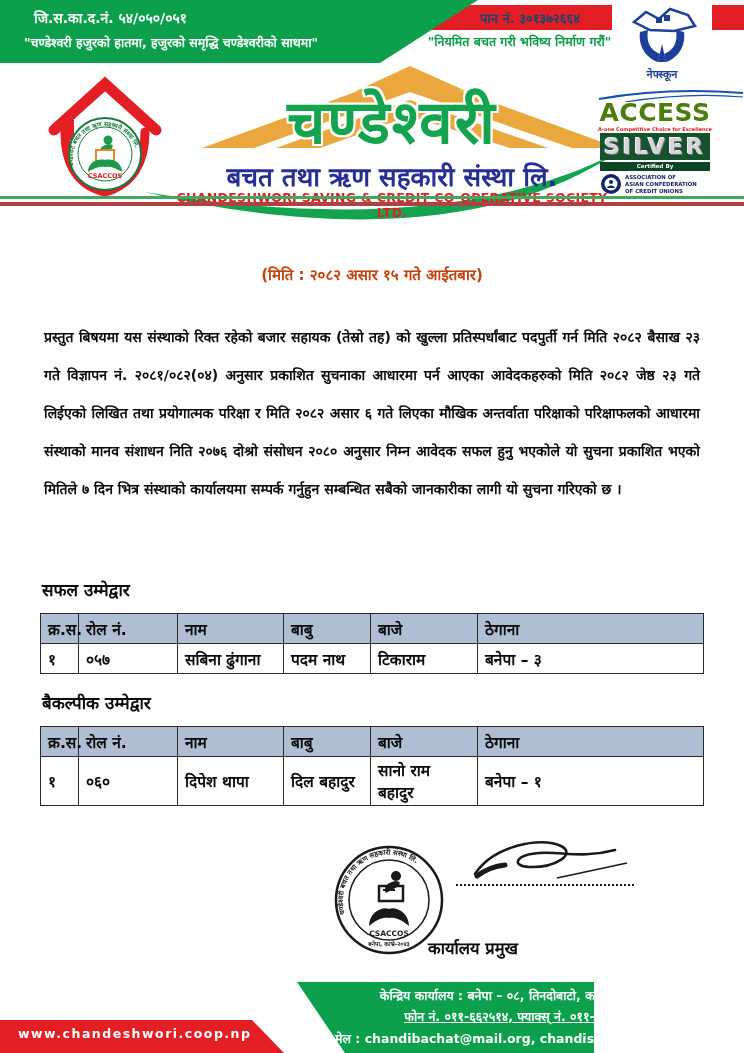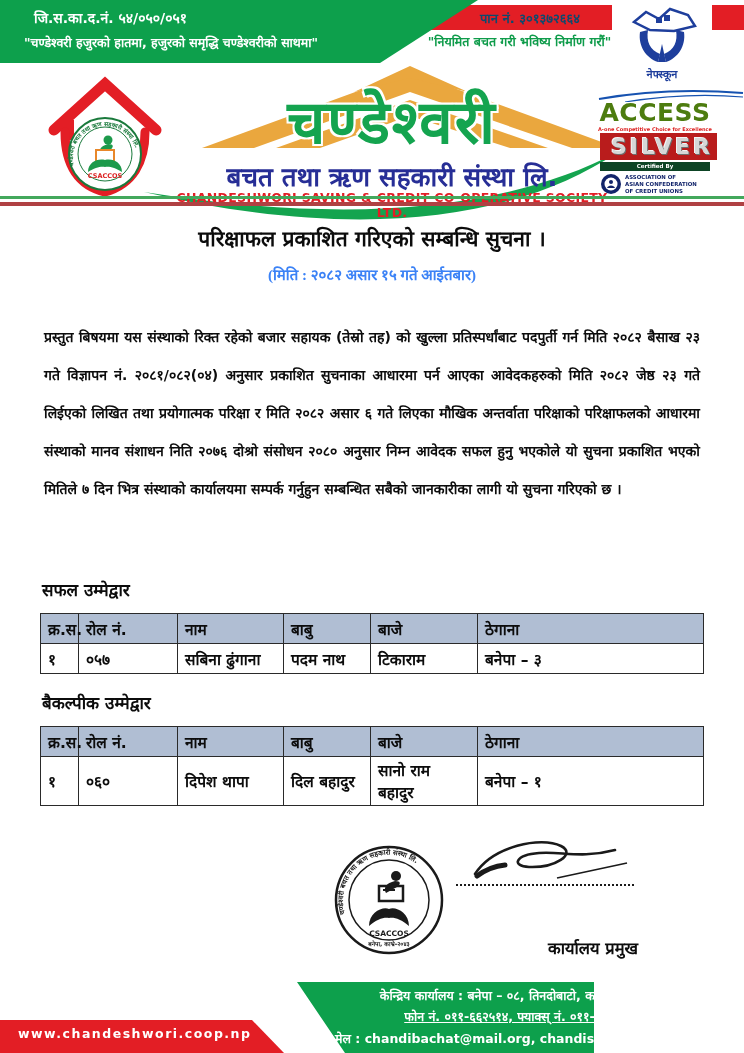--- a/index.html
+++ b/index.html
@@ -25,40 +25,40 @@
     left:162px;top:86px;width:460px;text-align:center;font-size:60px;font-weight:800;
     color:#14a44f;letter-spacing:2px;line-height:72px;
     text-shadow:2px 2px 0 #fff,-2px -2px 0 #fff,2px -2px 0 #fff,-2px 2px 0 #fff;
   }
   .brand-sub-dev{left:162px;top:158px;width:460px;text-align:center;font-size:26px;font-weight:800;color:#272e96;}
   .brand-sub-eng{left:162px;top:190px;width:460px;text-align:center;font-size:12.5px;font-weight:800;color:#e31e25;letter-spacing:.3px;}
   
   .badge{left:595px;top:86px;width:150px;height:118px;}
   .badge .access{position:absolute;top:12px;left:0;width:120px;text-align:center;font-size:25px;font-weight:800;color:#4d7c0f;letter-spacing:.5px;}
   .badge .tagline{position:absolute;top:40px;left:0;width:120px;text-align:center;font-size:5px;font-weight:700;color:#d22;}
-  .badge .silver{position:absolute;top:47px;left:5px;width:110px;height:27px;background:#b91c1c;text-align:center;padding-left:7px;}
+  .badge .silver{position:absolute;top:47px;left:5px;width:110px;height:27px;background:#14532d;text-align:center;}
   .badge .silver span{font-size:22px;font-weight:800;letter-spacing:3px;color:#d6d6d6;line-height:27px;text-shadow:1px 1px 0 #6e6e6e,-1px -1px 0 #f4f4f4;}
   .badge .certbar{position:absolute;top:76px;left:5px;width:110px;height:9px;background:#0d4425;color:#fff;font-size:5.5px;font-weight:700;text-align:center;line-height:9px;}
   .badge .orgrow{position:absolute;top:87px;left:5px;width:112px;display:flex;align-items:center;gap:3px;}
   .badge .orgtxt{font-size:5.4px;font-weight:800;color:#12246a;line-height:7px;text-align:left;}
   
   .sep-green{left:0;top:196px;width:744px;height:3px;background:#43a85c;}
   .sep-red{left:0;top:202px;width:744px;height:4px;background:#b04143;}
   
   .title{left:0;top:224px;width:744px;text-align:center;font-size:21px;font-weight:800;color:#0c0c0c;}
-  .dateline{left:0;top:264px;width:744px;text-align:center;font-size:15px;font-weight:700;color:#3b82f6;font-family:Liberation Serif, serif;}
+  .dateline{left:0;top:264px;width:744px;text-align:center;font-size:15px;font-weight:700;color:#c2410c;}
   .bodytext{left:44px;top:318px;width:656px;font-size:14px;font-weight:600;line-height:38px;text-align:justify;color:#0c0c0c;}
   .tbl-label{left:42px;top:0;font-size:17px;font-weight:800;color:#0c0c0c;}
   table.result{position:absolute;left:40px;width:664px;border-collapse:collapse;table-layout:fixed;}
   table.result th,table.result td{border:1.6px solid #2a2a2a;padding:2px 7px;font-size:15.5px;font-weight:700;text-align:left;height:25px;color:#0c0c0c;}
   table.result th{background:#b0bed3;}
   
   .dotted{left:456px;top:884px;width:178px;border-bottom:2.5px dotted #1a1a1a;height:0;}
   .sig-name{left:428px;top:900px;width:210px;text-align:center;font-size:16.5px;font-weight:800;color:#0c0c0c;}
-  .sig-role{left:428px;top:936px;width:210px;text-align:right;font-size:16.5px;font-weight:800;color:#0c0c0c;}
+  .sig-role{left:428px;top:936px;width:210px;text-align:left;font-size:16.5px;font-weight:800;color:#0c0c0c;}
   
   .footer{left:0;top:970px;width:594px;height:83px;}
   .footer-green{position:absolute;inset:0;background:#0da04c;
     clip-path:polygon(297px 12px,713px 12px,713px 4px,744px 4px,744px 83px,345px 83px);}
   .footer-red{position:absolute;inset:0;background:#e31e25;
     clip-path:polygon(0 50px,252px 50px,284px 83px,0 83px);}
   .f-line{position:absolute;left:305px;width:428px;text-align:center;color:#fff;font-weight:700;font-size:12.5px;}
   .f-web{position:absolute;left:18px;top:56px;width:218px;color:#fff;font-weight:700;font-size:12.5px;letter-spacing:1.5px;}
 </style>
 </head>
@@ -136,21 +136,20 @@
         <div>ASSOCIATION OF</div>
         <div>ASIAN CONFEDERATION</div>
         <div>OF CREDIT UNIONS</div>
       </div>
     </div>
   </div>
 
   <div class="abs sep-green"></div>
   <div class="abs sep-red"></div>
 
-  <div class="abs title">परिक्षाफल प्रकाशित गरिएको सम्बन्धि सुचना ।</div>
   <div class="abs dateline">(मिति : २०८२ असार १५ गते आईतबार)</div>
   <div class="abs bodytext">प्रस्तुत बिषयमा यस संस्थाको रिक्त रहेको बजार सहायक (तेस्रो तह) को खुल्ला प्रतिस्पर्धांबाट पदपुर्ती गर्न मिति २०८२ बैसाख २३ गते विज्ञापन नं. २०८१/०८२(०४) अनुसार प्रकाशित सुचनाका आधारमा पर्न आएका आवेदकहरुको मिति २०८२ जेष्ठ २३ गते लिईएको लिखित तथा प्रयोगात्मक परिक्षा र मिति २०८२ असार ६ गते लिएका मौखिक अन्तर्वाता परिक्षाको परिक्षाफलको आधारमा संस्थाको मानव संशाधन निति २०७६ दोश्रो संसोधन २०८० अनुसार निम्न आवेदक सफल हुनु भएकोले यो सुचना प्रकाशित भएको मितिले ७ दिन भित्र संस्थाको कार्यालयमा सम्पर्क गर्नुहुन सम्बन्धित सबैको जानकारीका लागी यो सुचना गरिएको छ ।</div>
 
   <div class="abs tbl-label" style="top:578px;">सफल उम्मेद्वार</div>
   <table class="result" style="top:613px;">
     <colgroup>
         <col style="width:38px">
         <col style="width:99px">
         <col style="width:106px">
         <col style="width:87px">

